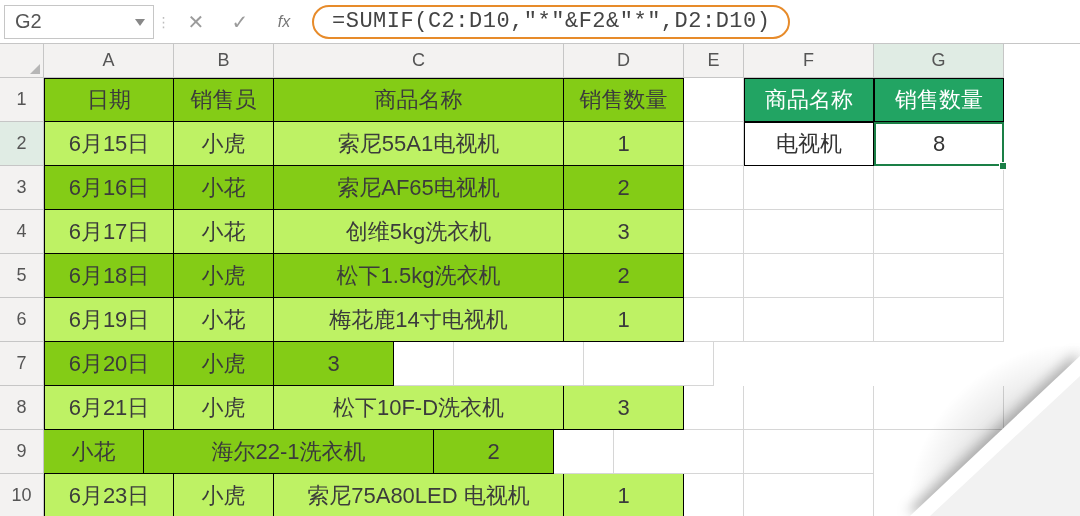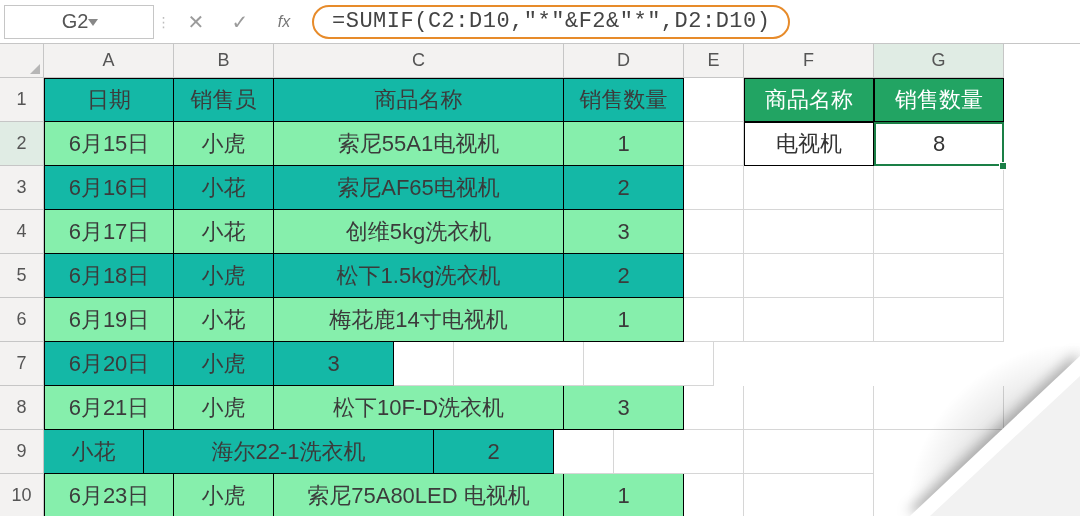--- a/index.html
+++ b/index.html
@@ -21,21 +21,21 @@
     background: #fff;
     padding: 0 4px;
     gap: 0;
   }
   .name-box {
     width: 150px;
     height: 34px;
     border: 1px solid #c6c6c6;
     display: flex;
     align-items: center;
-    justify-content: center;
+    justify-content: space-between;
     padding: 0 8px 0 10px;
     color: #555;
     background: #fff;
   }
   .name-box .dd {
     font-size: 11px;
     color: #777;
   }
   .fb-sep {
     width: 20px;
@@ -154,26 +154,26 @@
   .wF { width: 130px; }
   .wG { width: 130px; }
   .header-cell {
     background: #22a463;
     color: #fff;
     font-weight: normal;
   }
   .tbl-cell {
     border-right: 1px solid #000;
     border-bottom: 1px solid #000;
-    background: #14b8a6;
+    background: #84cc16;
     color: #3b3b3b;
   }
   .tbl-cell.left-b { border-left: 1px solid #000; }
   .tbl-cell.top-b { border-top: 1px solid #000; }
-  .alt { background: #86efac; }
+  .alt { background: #bef264; }
   .summary-cell {
     border: 1px solid #000;
   }
   .f-header {
     background: #22a463;
     color: #fff;
   }
   .active-cell-outline {
     position: absolute;
     border: 2px solid #1a7f46;

